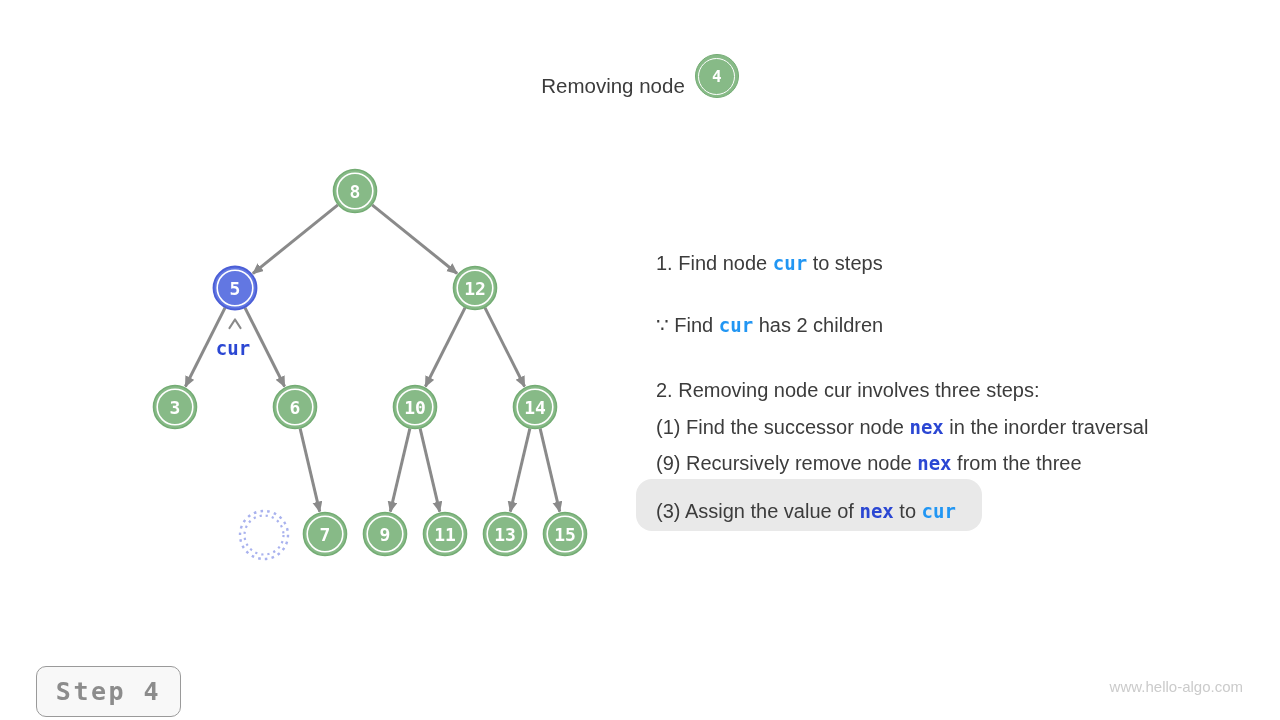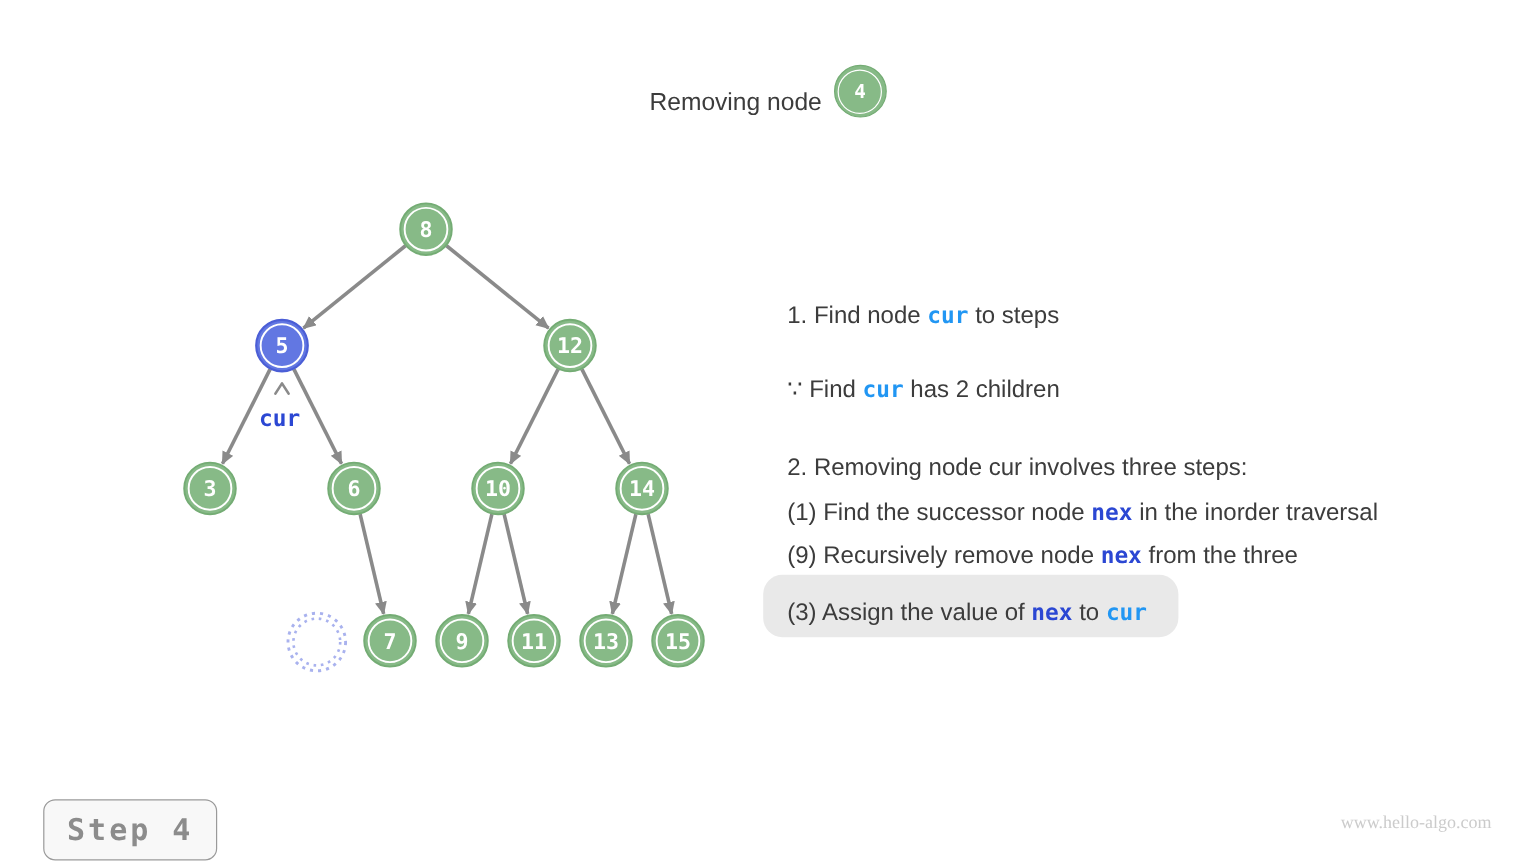--- a/index.html
+++ b/index.html
@@ -118,21 +118,21 @@
     font-weight: bold;
     font-size: 25px;
     letter-spacing: 2.5px;
     color: #8C8C8C;
     margin-top: 29px;
   }
   
   .watermark {
     position: absolute;
     right: 37px; top: 678px;
-    font-family: Liberation Serif, serif;
+    font-family: Liberation Sans, sans-serif;
     font-size: 15px;
     color: #CBCBCB;
   }
 </style>
 </head>
 <body>
 
 <div class="title">
   <span>Removing node</span>
   <span class="title-node">

